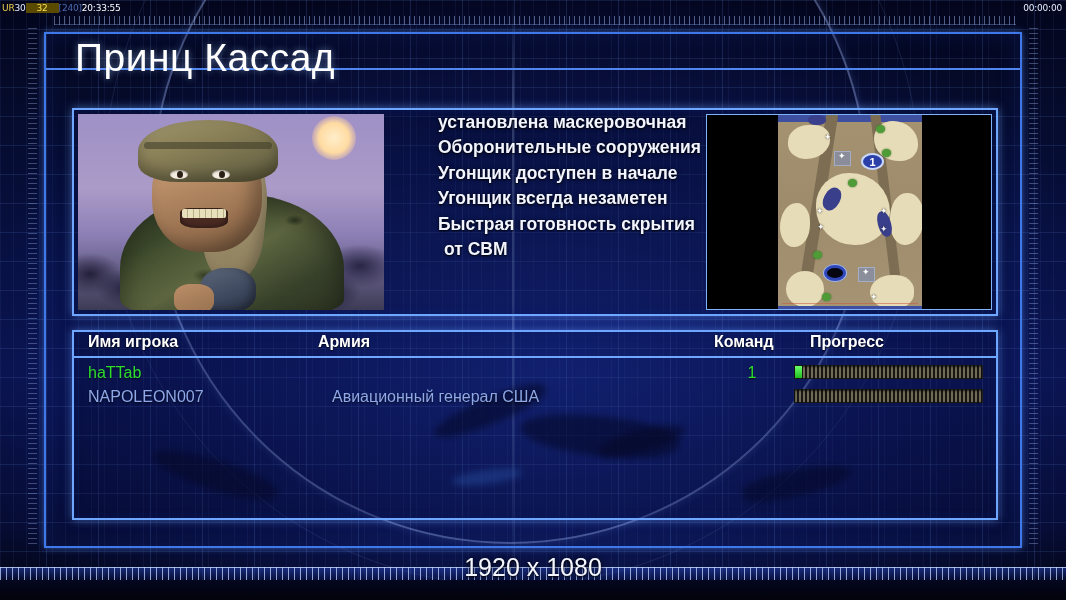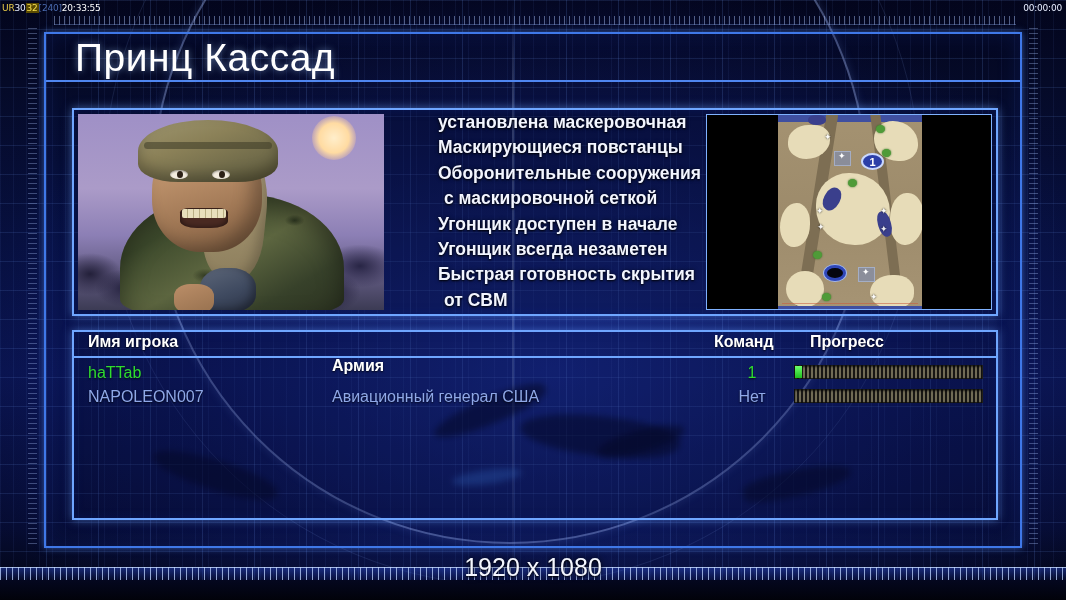--- a/index.html
+++ b/index.html
@@ -79,21 +79,21 @@
     font-family: "DejaVu Sans", sans-serif;
     font-size: 9px; line-height: 16px;
     letter-spacing: -0.2px;
     white-space: nowrap;
     z-index: 40;
   }
   .topbar-left { position: absolute; left: 2px; top: 0; }
   .topbar-right { position: absolute; right: 4px; top: 0; color: #e8eeff; }
   .tb-fps { color: #f2d24a; }
   .tb-a   { color: #e9eeff; }
-  .tb-b   { color: #f7e04f; background: #5a4a00; padding: 0 1px; }
+  .tb-b   { color: #f7e04f; background: #5a4a00; padding: 0 11px; }
   .tb-c   { color: #4b6bb0; }
   .tb-d   { color: #ffffff; }
 
   
   .ruler-top {
     position: absolute; left: 54px; top: 16px; width: 962px; height: 9px;
     background-image: repeating-linear-gradient(to right,
       rgba(175,200,255,0.60) 0px, rgba(175,200,255,0.60) 1px, transparent 1px, transparent 5px);
     opacity: 0.75;
     z-index: 36;
@@ -135,21 +135,21 @@
 
   
   .frame {
     position: absolute;
     left: 44px; top: 32px; width: 978px; height: 516px;
     border: 2px solid #3f78e8;
     box-shadow: 0 0 7px rgba(90,150,255,0.55), inset 0 0 22px rgba(20,50,150,0.28);
     z-index: 10;
   }
   .frame-title {
-    position: absolute; left: 0; top: 0; width: 100%; height: 48px;
+    position: absolute; left: 0; top: 0; width: 100%; height: 36px;
     border-bottom: 2px solid #4f86f0;
   }
   .title-text {
     position: absolute; left: 29px; top: 1px;
     font-size: 39px; line-height: 46px;
     color: #ffffff;
     letter-spacing: 0.5px;
     text-shadow: 0 0 7px rgba(160,200,255,0.55);
     white-space: nowrap;
   }
@@ -373,21 +373,21 @@
     position: absolute; left: 0; top: 0; width: 100%; height: 26px;
     border-bottom: 2px solid #6fa6ff;
   }
   .col-h {
     position: absolute; top: 1px;
     font-size: 16px; font-weight: bold; color: #ffffff;
     white-space: nowrap;
     text-shadow: 0 1px 2px rgba(0,0,0,0.8);
   }
   .col-name { left: 14px; }
-  .col-army { left: 258px; margin-top: 24px; }
+  .col-army { left: 244px; }
   .col-team { left: 640px; }
 
   .row {
     position: absolute; left: 0; width: 100%; height: 25px;
   }
   .row.r0 { top: 28px; }
   .row.r1 { top: 52px; }
   .cell {
     position: absolute; top: 0;
     font-size: 16px;
@@ -472,23 +472,21 @@
         <div class="pt-eye l"></div>
         <div class="pt-eye r"></div>
         <div class="pt-mouth"></div>
         <div class="pt-teeth"></div>
         <div class="pt-canteen"></div>
         <div class="pt-hand"></div>
       </div>
 
       <div class="desc">
         <div class="desc-line">установлена маскеровочная</div>
-        <div class="desc-line">Маскирующиеся повстанцы</div>
         <div class="desc-line">Оборонительные сооружения</div>
-        <div class="desc-line ind">с маскировочной сеткой</div>
         <div class="desc-line">Угонщик доступен в начале</div>
         <div class="desc-line">Угонщик всегда незаметен</div>
         <div class="desc-line">Быстрая готовность скрытия</div>
         <div class="desc-line ind">от СВМ</div>
       </div>
 
       <div class="minimap-outer">
         <div class="minimap-inner">
           <div class="mm-water-top"></div>
           <div class="mm-road mm-r1"></div>
@@ -542,21 +540,20 @@
         <div class="cell c-name green">haTTab</div>
         <div class="cell c-team green">1</div>
         <div class="pbar">
           <div class="pbar-fill" id="fill0" style="width: 4%;"></div>
         </div>
       </div>
 
       <div class="row r1">
         <div class="cell c-name blue">NAPOLEON007</div>
         <div class="cell c-army blue">Авиационный генерал США</div>
-        <div class="cell c-team blue">Нет</div>
         <div class="pbar">
           <div class="pbar-fill" id="fill1" style="width: 0%;"></div>
         </div>
       </div>
     </div>
   </div>
 
   <div class="res-text">1920 x 1080</div>
   <div class="ruler-bottom"></div>
   <div class="bottom-dark"></div>

